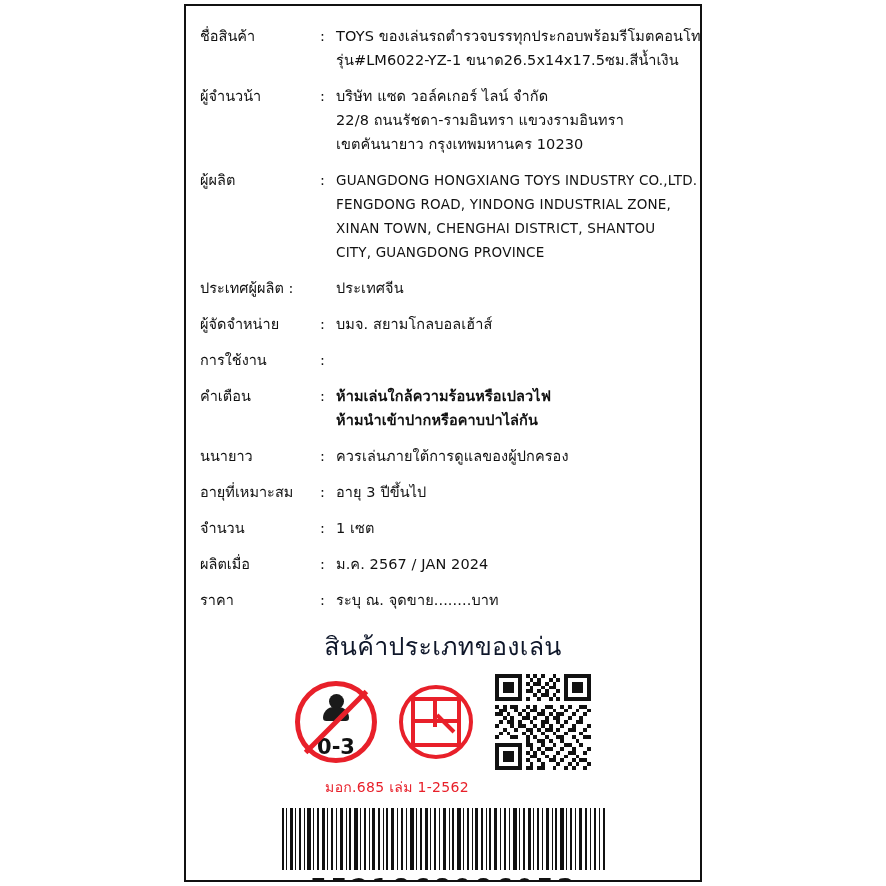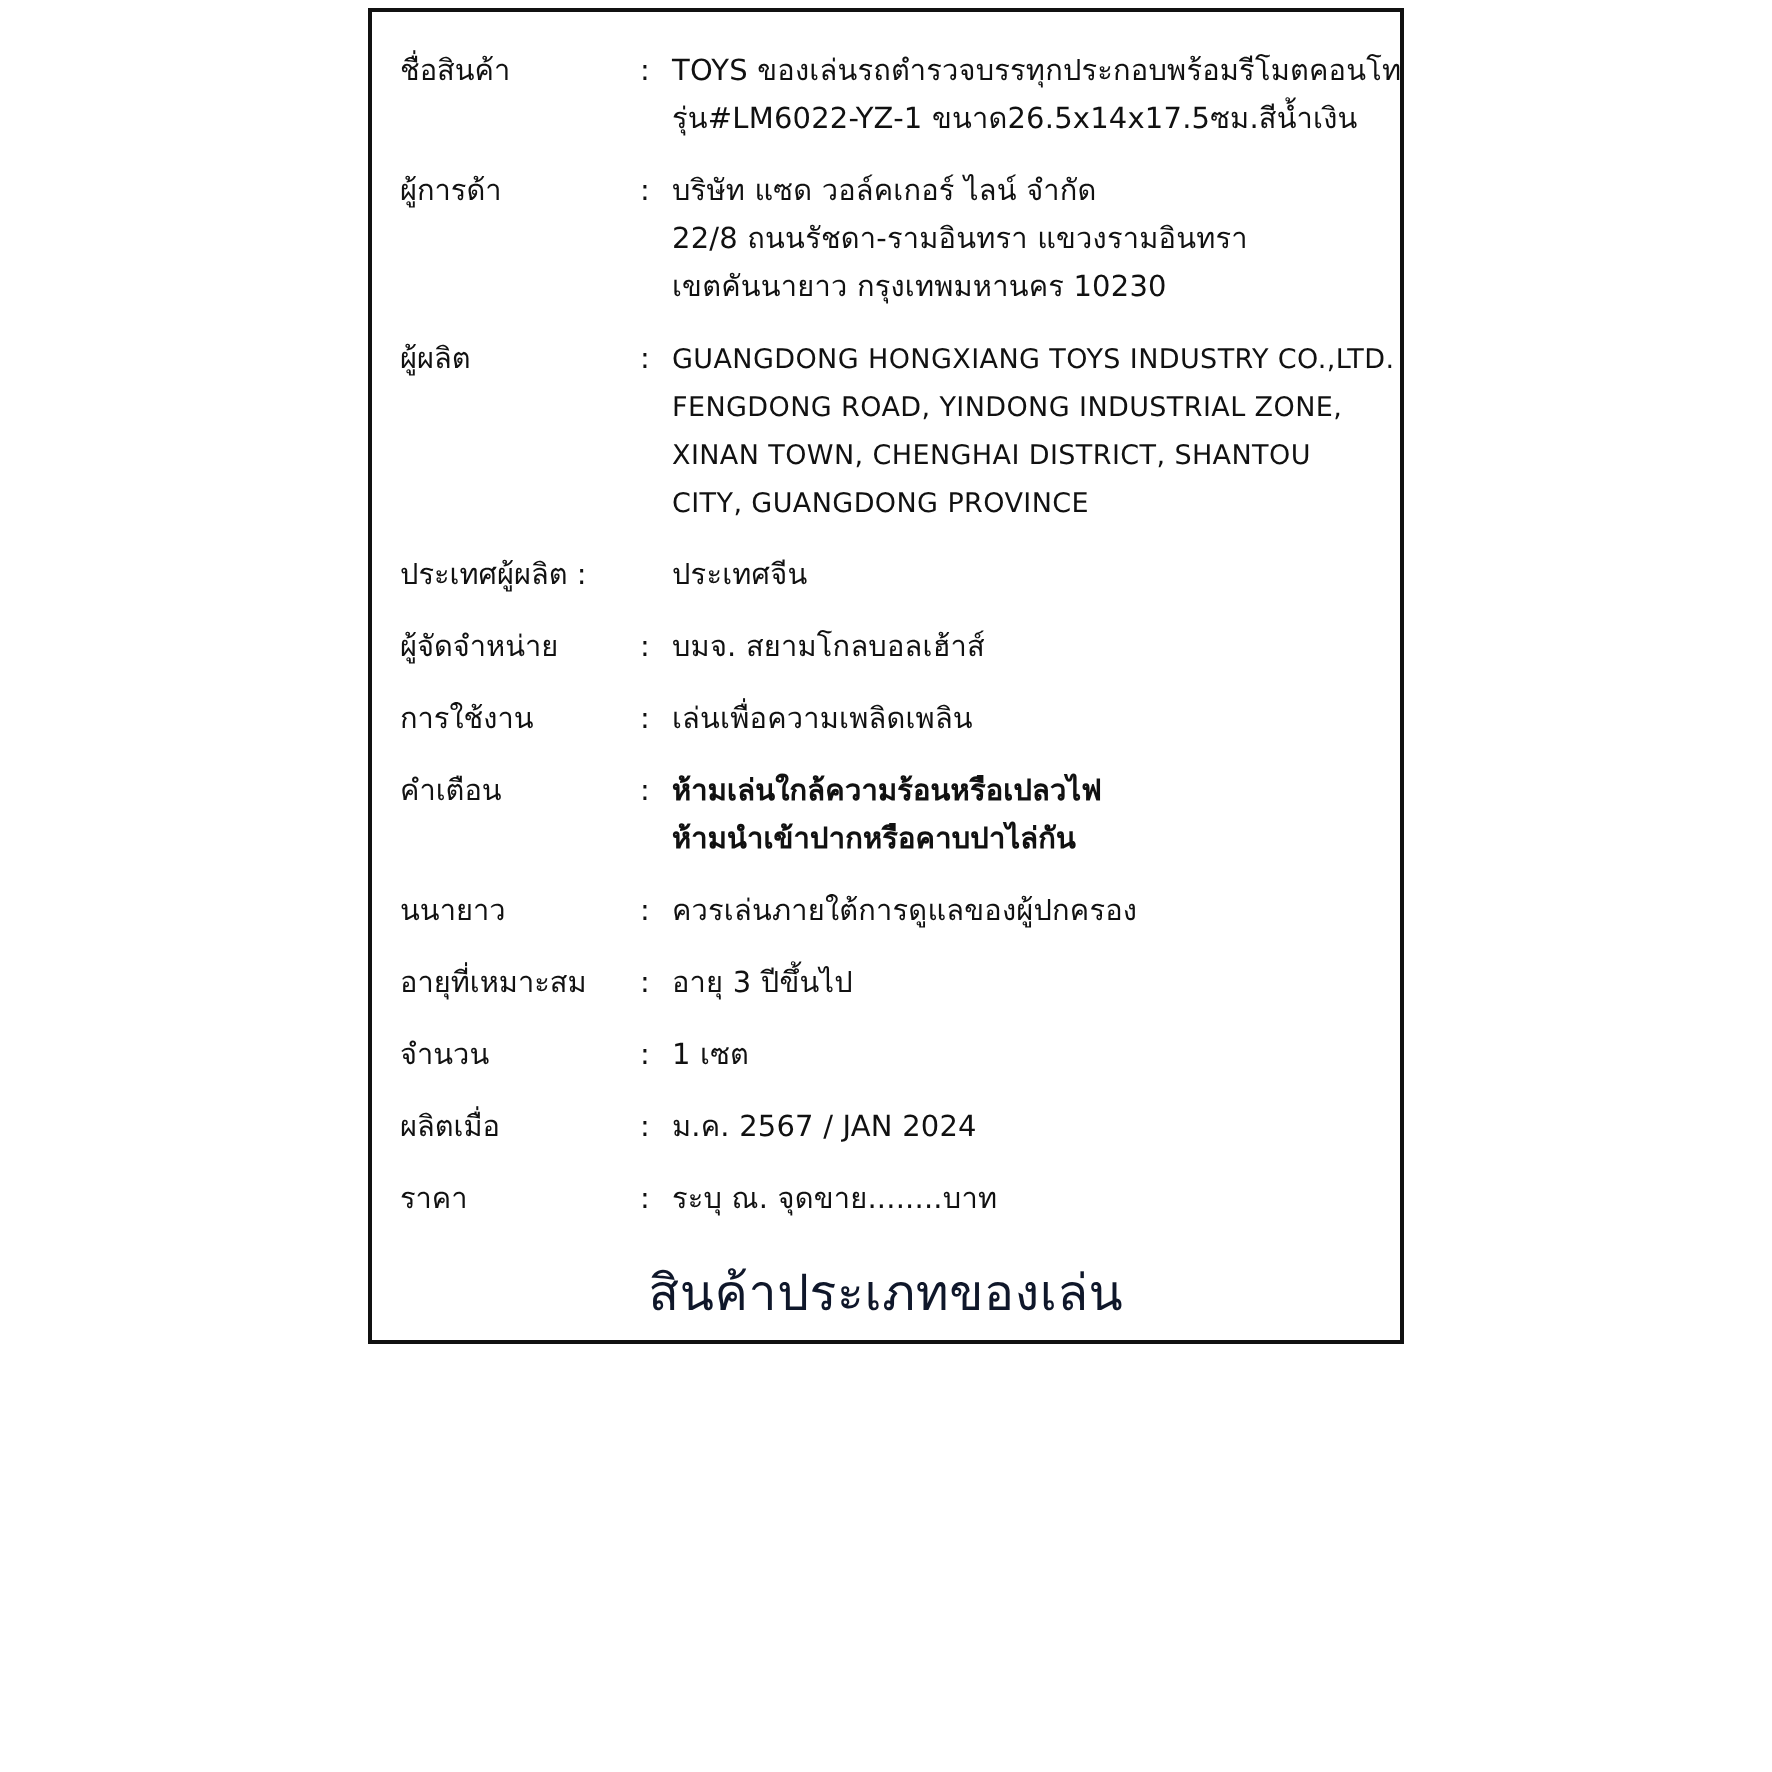--- a/index.html
+++ b/index.html
@@ -12,21 +12,21 @@
     height: 886px;
     font-family: "DejaVu Sans", "Liberation Sans", sans-serif;
     position: relative;
     overflow: hidden;
   }
   .label-card {
     position: absolute;
     left: 184px;
     top: 4px;
     width: 518px;
-    height: 668px;
+    height: 878px;
     border: 2px solid #111111;
     background: #ffffff;
     box-sizing: border-box;
     overflow: hidden;
   }
   .rows {
     padding: 18px 14px 0 14px;
   }
   .row {
     display: flex;
@@ -232,21 +232,21 @@
     <div class="row gap">
       <div class="row-label">ชื่อสินค้า</div>
       <div class="row-colon">:</div>
       <div class="row-value">
         <span class="vline">TOYS  ของเล่นรถตำรวจบรรทุกประกอบพร้อมรีโมตคอนโทรล</span>
         <span class="vline">รุ่น#LM6022-YZ-1   ขนาด26.5x14x17.5ซม.สีน้ำเงิน</span>
       </div>
     </div>
 
     <div class="row gap">
-      <div class="row-label">ผู้การด้า</div>
+      <div class="row-label">ผู้จำนวน้า</div>
       <div class="row-colon">:</div>
       <div class="row-value">
         <span class="vline">บริษัท  แซด  วอล์คเกอร์  ไลน์  จำกัด</span>
         <span class="vline">22/8  ถนนรัชดา-รามอินทรา  แขวงรามอินทรา</span>
         <span class="vline">เขตคันนายาว  กรุงเทพมหานคร  10230</span>
       </div>
     </div>
 
     <div class="row gap latin">
       <div class="row-label">ผู้ผลิต</div>
@@ -271,23 +271,20 @@
       <div class="row-label">ผู้จัดจำหน่าย</div>
       <div class="row-colon">:</div>
       <div class="row-value">
         <span class="vline">บมจ.  สยามโกลบอลเฮ้าส์</span>
       </div>
     </div>
 
     <div class="row gap">
       <div class="row-label">การใช้งาน</div>
       <div class="row-colon">:</div>
-      <div class="row-value">
-        <span class="vline">เล่นเพื่อความเพลิดเพลิน</span>
-      </div>
     </div>
 
     <div class="row gap warn">
       <div class="row-label">คำเตือน</div>
       <div class="row-colon">:</div>
       <div class="row-value">
         <span class="vline">ห้ามเล่นใกล้ความร้อนหรือเปลวไฟ</span>
         <span class="vline">ห้ามนำเข้าปากหรือคาบปาไล่กัน</span>
       </div>
     </div>

